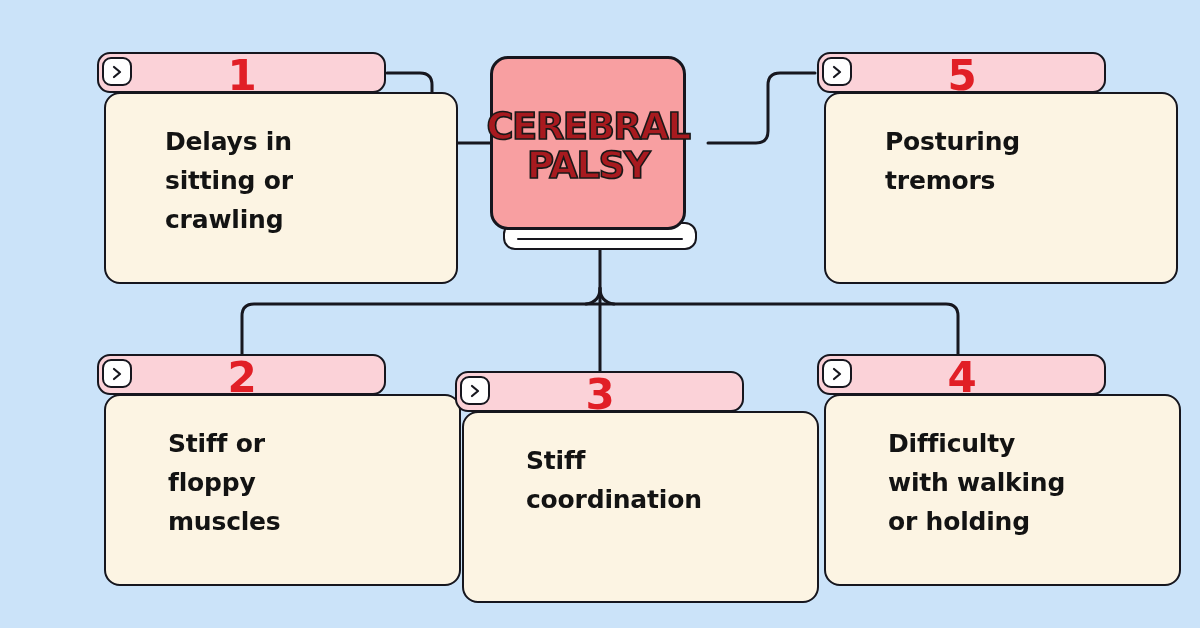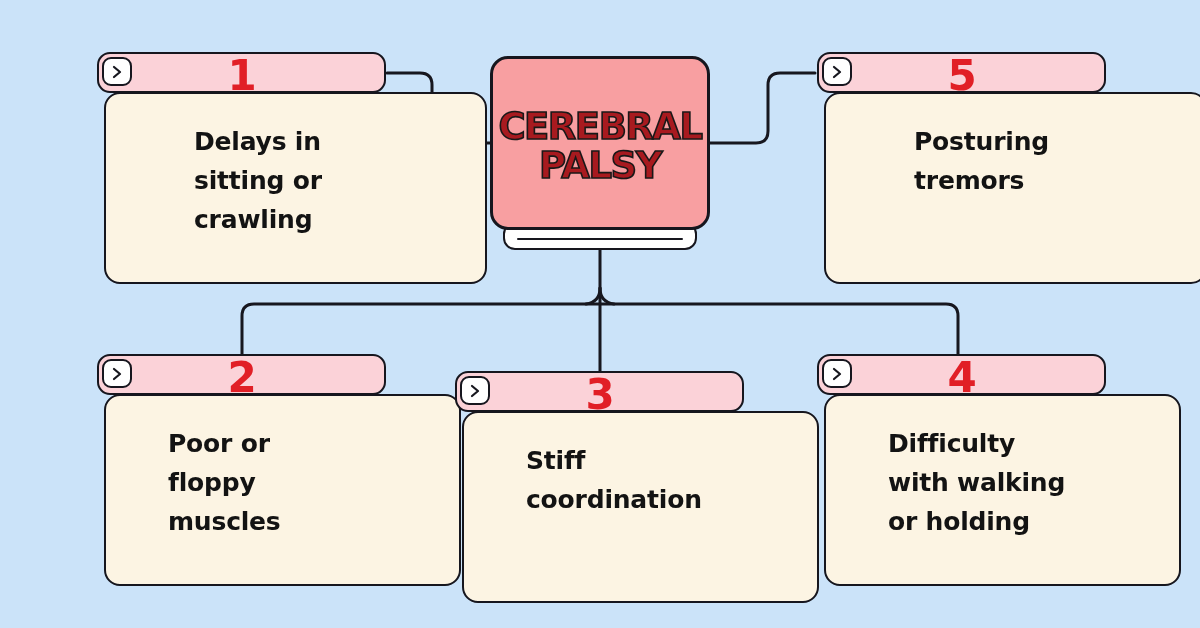--- a/index.html
+++ b/index.html
@@ -38,21 +38,21 @@
     border-radius: 16px;
     box-sizing: content-box;
     padding: 28px 20px 0 62px;
     font-size: 25px;
     font-weight: 700;
     line-height: 39px;
     letter-spacing: -0.2px;
     color: #131313;
     white-space: pre-line;
   }
-  .card1 .card-body, .card5 .card-body { padding-left: 88px; }
+  .card1 .card-body, .card5 .card-body { padding-left: 59px; }
   .card-header {
     position: absolute;
     left: 0;
     top: 0;
     width: 285px;
     height: 37px;
     background: var(--card-header-pink, #fbd2d8);
     border: 2.5px solid var(--outline-black, #16161e);
     border-radius: 13px;
     z-index: 3;
@@ -108,21 +108,21 @@
     left: 12px;
     right: 12px;
     top: 14px;
     border-top: 2.5px solid var(--outline-black, #16161e);
     border-radius: 2px;
   }
   #center-box {
     position: absolute;
     left: 490px;
     top: 56px;
-    width: 220px;
+    width: 196px;
     height: 174px;
     background: var(--center-box-salmon, #f89fa1);
     border: 3px solid var(--outline-black, #16161e);
     border-radius: 18px;
     box-sizing: border-box;
     z-index: 3;
     display: flex;
     align-items: center;
     justify-content: center;
   }
@@ -170,21 +170,21 @@
       <div class="chev-btn">
         <svg width="14" height="16" viewBox="0 0 14 16">
           <polyline points="4,3 10,8 4,13" fill="none" stroke="#16161e" stroke-width="2.2" stroke-linecap="round" stroke-linejoin="round"></polyline>
         </svg>
       </div>
       <div class="card-number">1</div>
     </div>
   </div>
 
   <div class="card card2">
-    <div class="card-body">Poor or
+    <div class="card-body">Stiff or
 floppy
 muscles</div>
     <div class="card-header">
       <div class="chev-btn">
         <svg width="14" height="16" viewBox="0 0 14 16">
           <polyline points="4,3 10,8 4,13" fill="none" stroke="#16161e" stroke-width="2.2" stroke-linecap="round" stroke-linejoin="round"></polyline>
         </svg>
       </div>
       <div class="card-number">2</div>
     </div>

